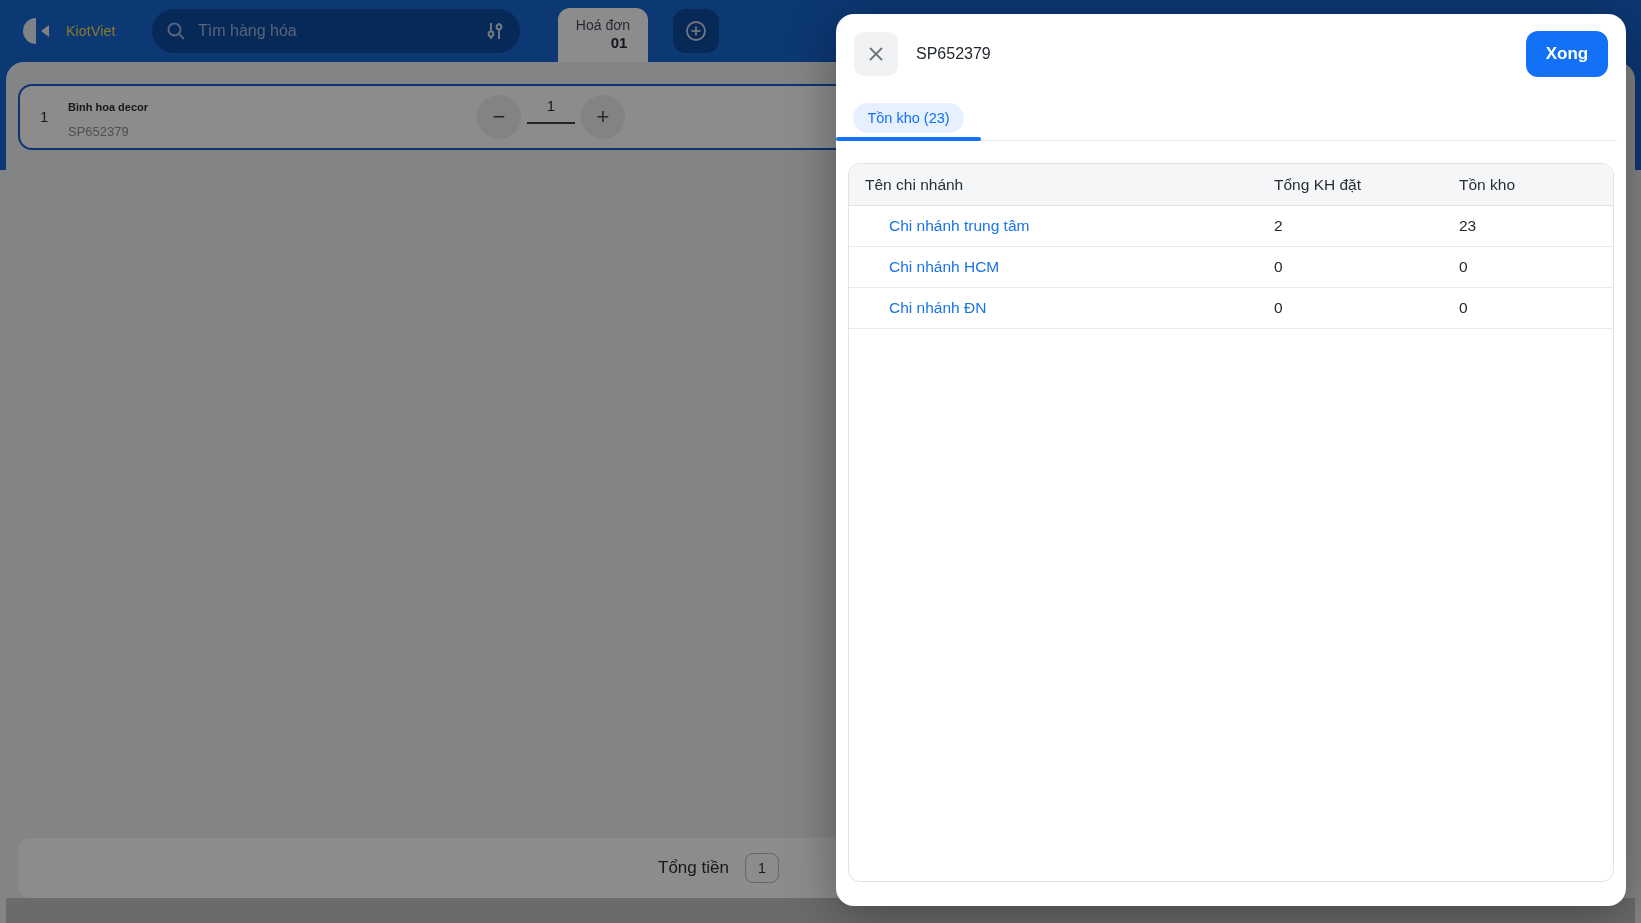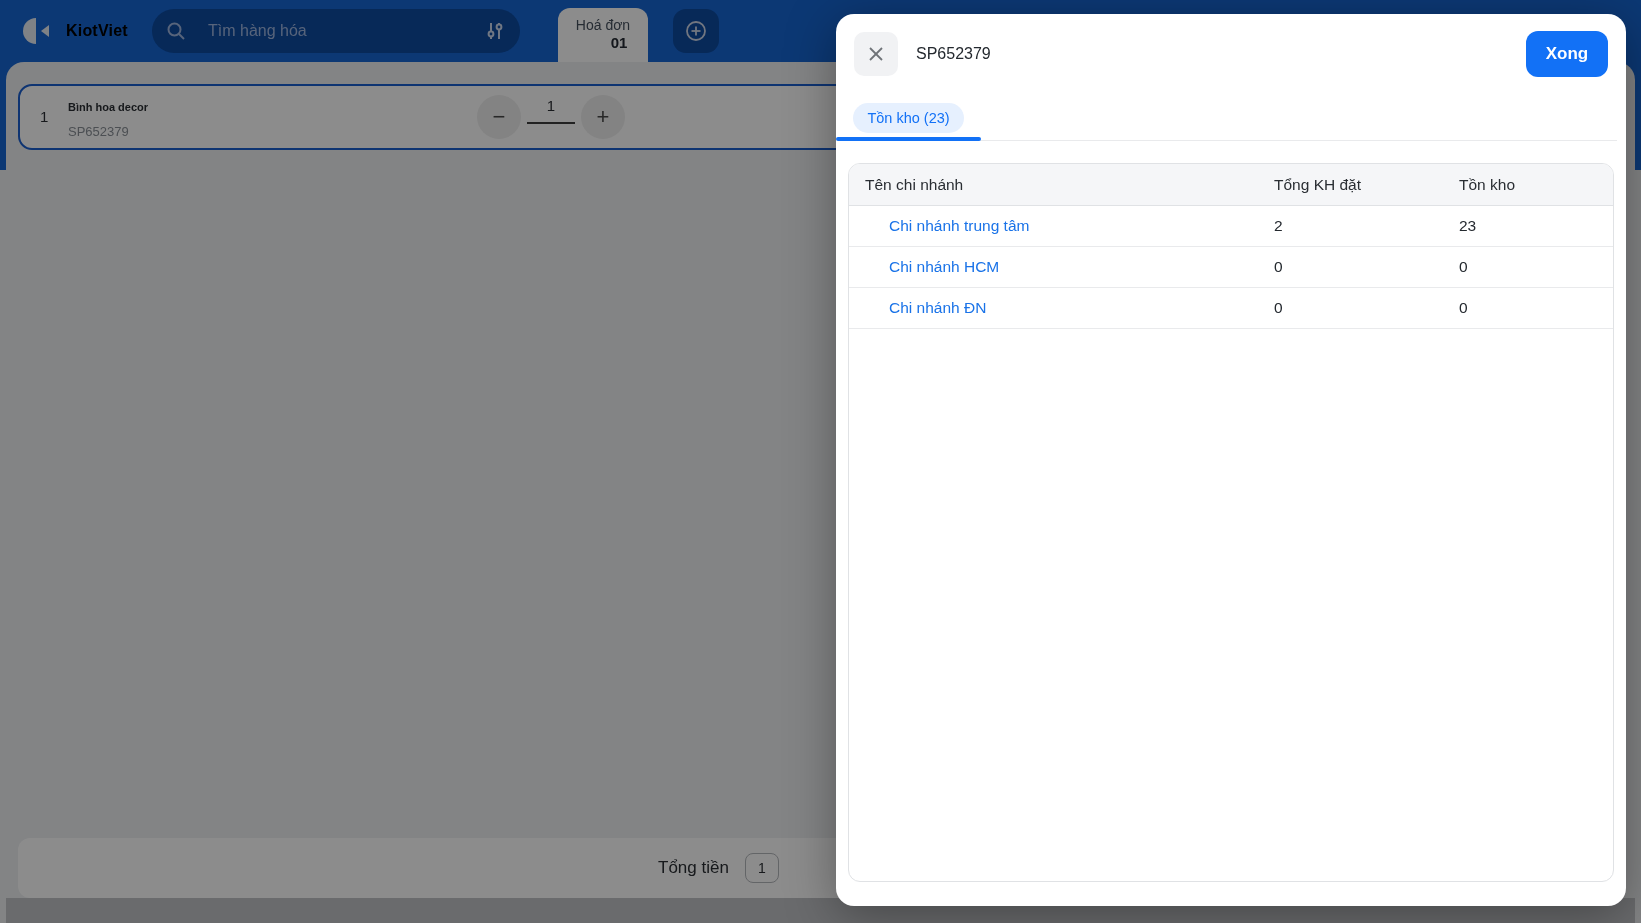--- a/index.html
+++ b/index.html
@@ -4,22 +4,22 @@
 <style>
   * { margin:0; padding:0; box-sizing:border-box; }
   html,body { width:1641px; height:923px; }
   body { font-family:"Liberation Sans", sans-serif; }
   .screen { position:relative; width:1641px; height:923px; overflow:hidden; background:#eef0f3; }
 
   
   .topbar { position:absolute; top:0; left:0; width:100%; height:62px; background:#1766d3; z-index:1; }
   .blue-extend { position:absolute; top:62px; left:0; width:100%; height:108px; background:#1766d3; z-index:1; }
   .brand { position:absolute; left:22px; top:0; height:62px; display:flex; align-items:center; gap:10px; }
-  .brand-name { color:#000000; font-size:16px; font-weight:bold; letter-spacing:.2px; }
-  .search-box { position:absolute; left:152px; top:9px; width:368px; height:44px; background:#0d4ba0; border-radius:22px; display:flex; align-items:center; padding:0 14px; gap:22px; }
+  .brand-name { color:#fde047; font-size:14px; font-weight:normal; letter-spacing:.2px; }
+  .search-box { position:absolute; left:152px; top:9px; width:368px; height:44px; background:#0d4ba0; border-radius:22px; display:flex; align-items:center; padding:0 14px; gap:12px; }
   .search-placeholder { color:#9fb6e0; font-size:16px; flex:1; }
   .invoice-tab { position:absolute; left:558px; top:8px; width:90px; height:54px; background:#ffffff; border-radius:12px 12px 0 0; display:flex; flex-direction:column; align-items:center; justify-content:center; line-height:1.25; }
   .invoice-tab .t1 { font-size:14px; color:#45505e; }
   .invoice-tab .t2 { font-size:15px; font-weight:bold; color:#262b33;margin-left:32px; }
   .add-order-btn { position:absolute; left:673px; top:9px; width:46px; height:44px; background:#0d4ba0; border-radius:13px; display:flex; align-items:center; justify-content:center; }
 
   
   .content-panel { position:absolute; top:62px; left:6px; right:6px; bottom:0; background:#eef0f3; border-radius:18px 18px 0 0; z-index:2; }
   .product-card { position:absolute; top:22px; left:12px; width:1594px; height:66px; background:#ffffff; border:2px solid #1a5fd0; border-radius:14px; }
   .pc-index { position:absolute; left:20px; top:22px; font-size:15px; color:#2b2f34; }

